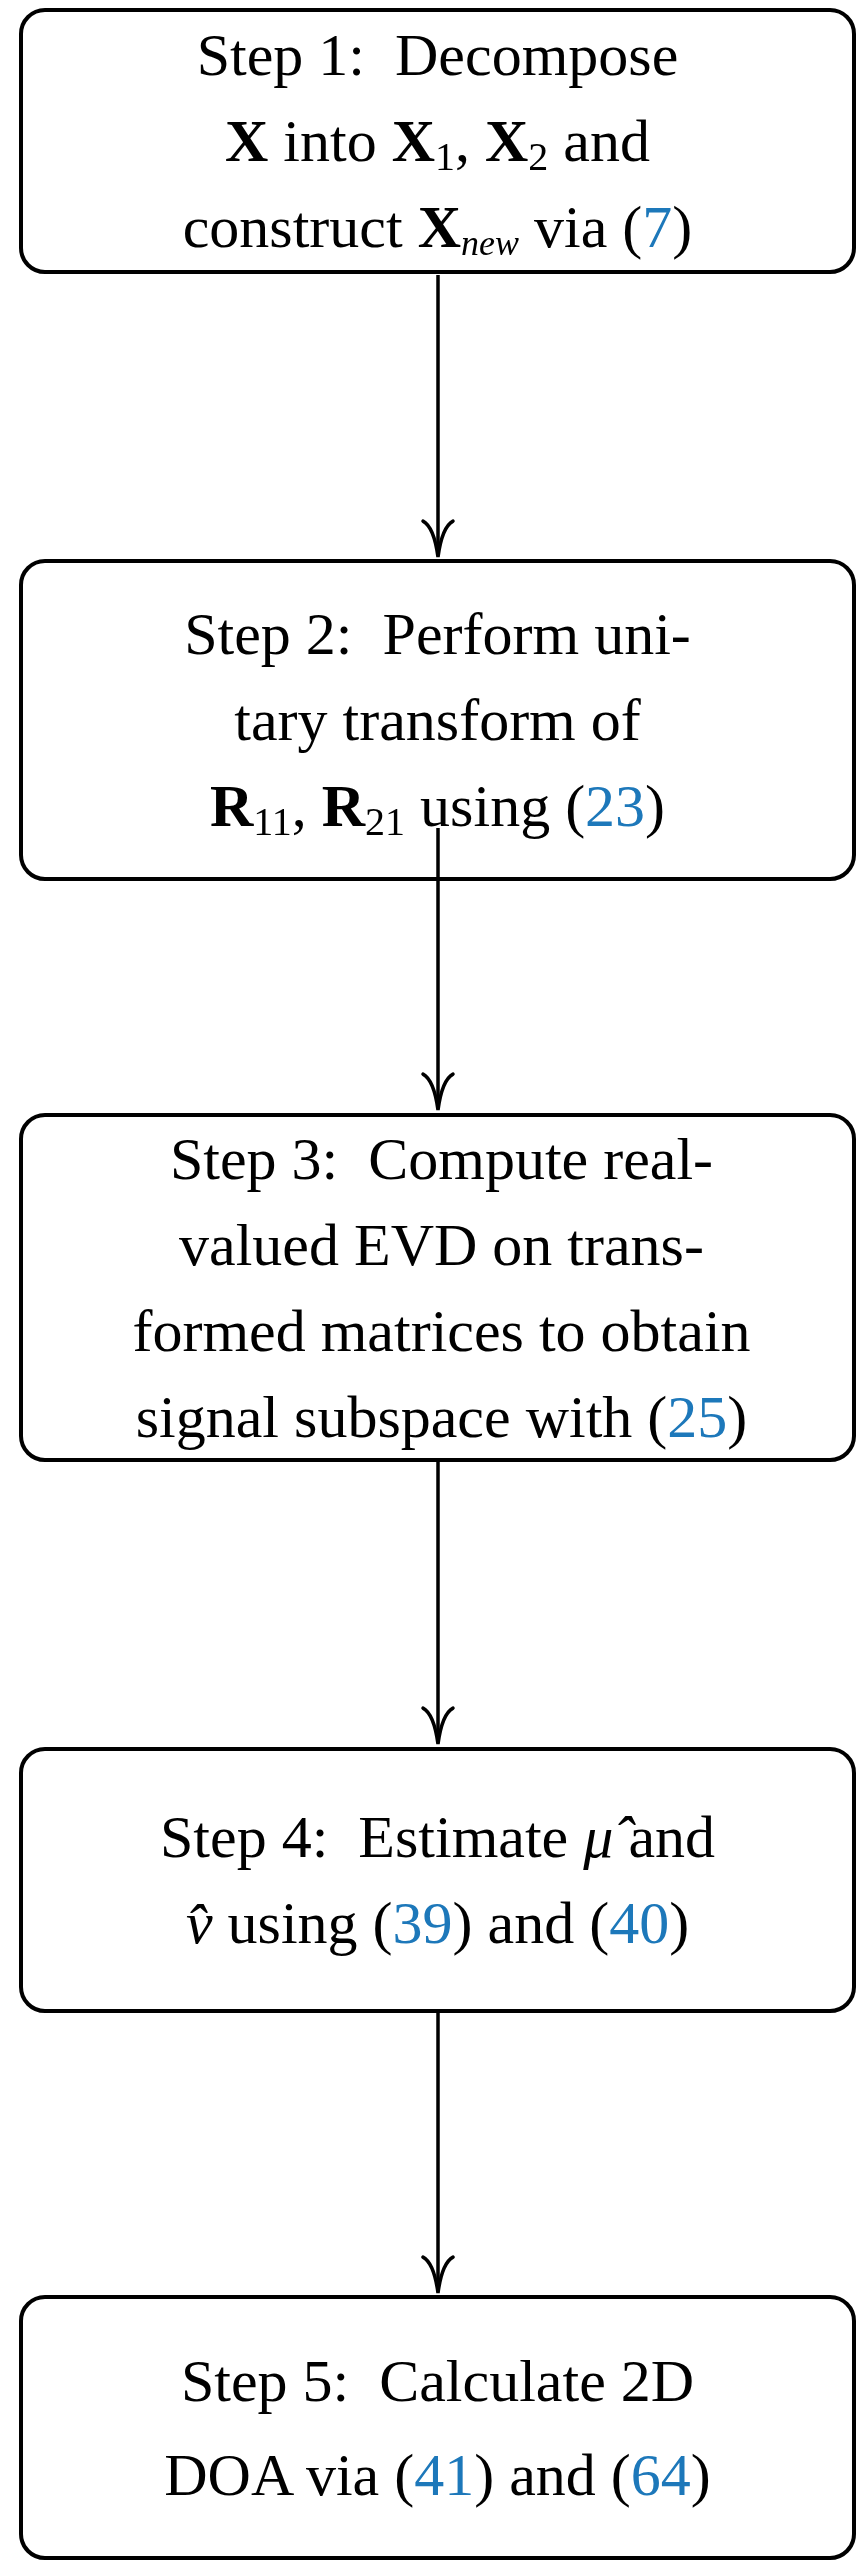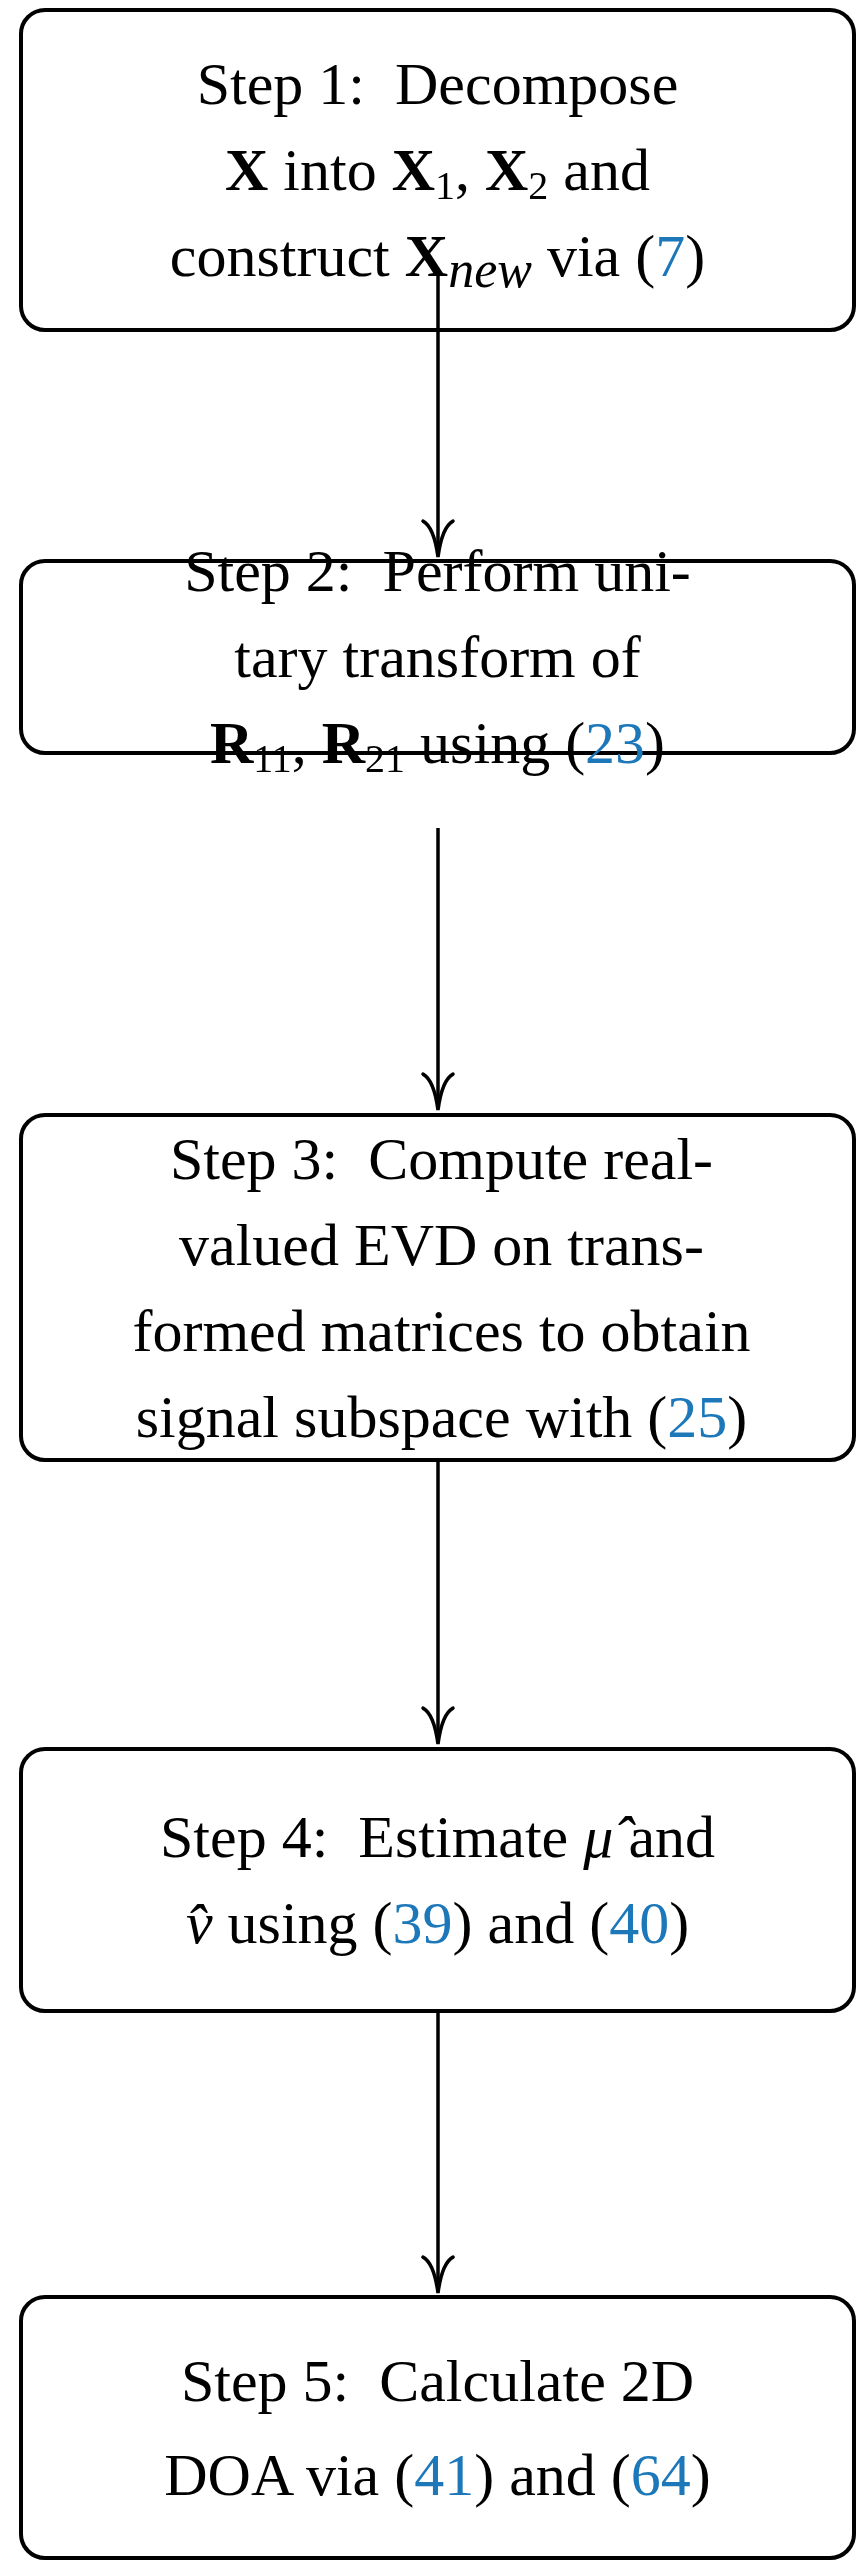--- a/index.html
+++ b/index.html
@@ -20,37 +20,37 @@
     border-radius: 26px;
     background: #ffffff;
     display: flex;
     flex-direction: column;
     justify-content: center;
     align-items: center;
     text-align: center;
     font-size: 60px;
     line-height: 86px;
   }
-  .box-1 { top: 8px;    height: 324px; }
-  .box-2 { top: 559px;  height: 196px; }
+  .box-1 { top: 8px;    height: 266px; }
+  .box-2 { top: 559px;  height: 322px; }
   .box-3 { top: 1113px; height: 349px; padding-left: 8px; }
   .box-4 { top: 1747px; height: 266px; }
   .box-5 { top: 2295px; height: 265px; gap: 8px; }
 
   .line { white-space: pre-wrap; }
 
   .b   { font-weight: 700; }
   .i   { font-style: italic; }
   .sub {
     font-size: 40px;
     line-height: 0;
     vertical-align: -0.22em;
   }
   .subi {
-    font-size: 52px;
+    font-size: 36px;
     line-height: 0;
     vertical-align: -0.22em;
     font-style: italic;
   }
   .ref { color: #1d78ba; }
 
   .arrow {
     position: absolute;
     left: 418px;
     width: 40px;

